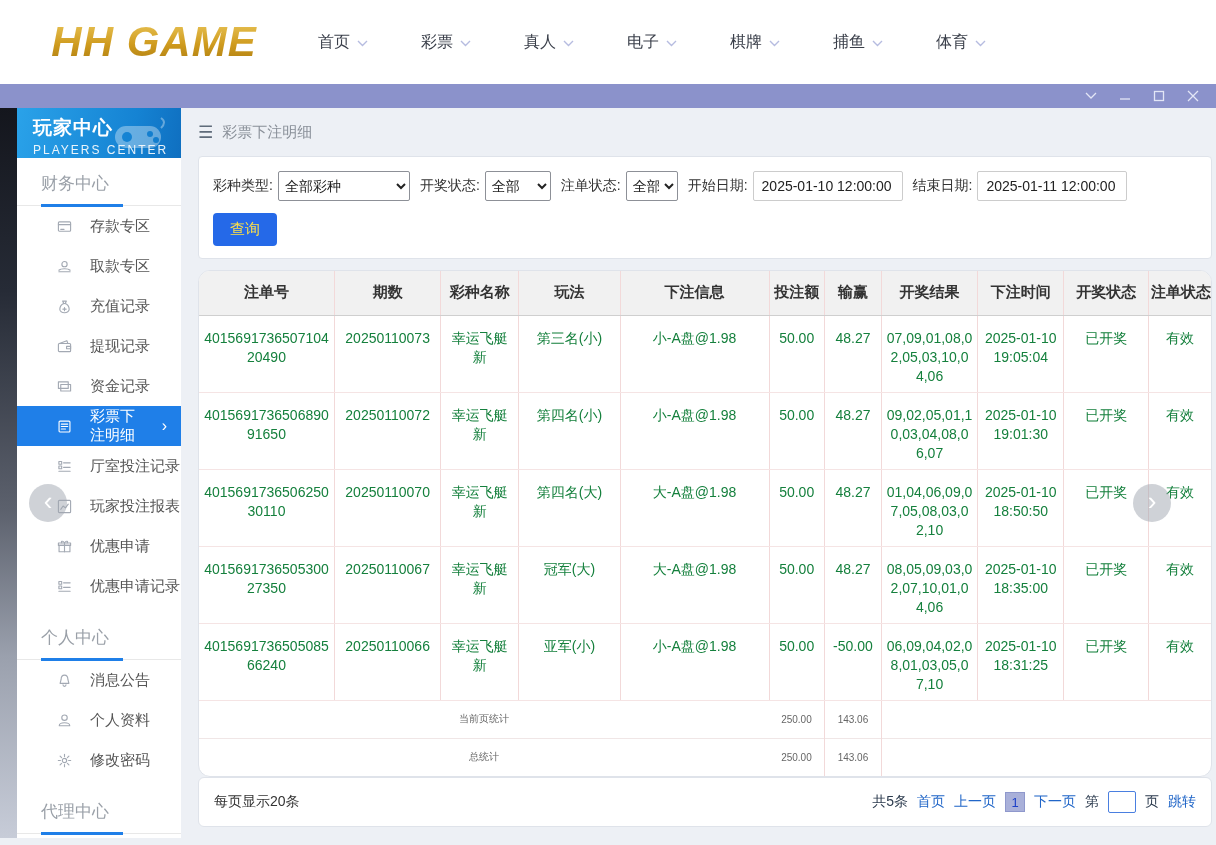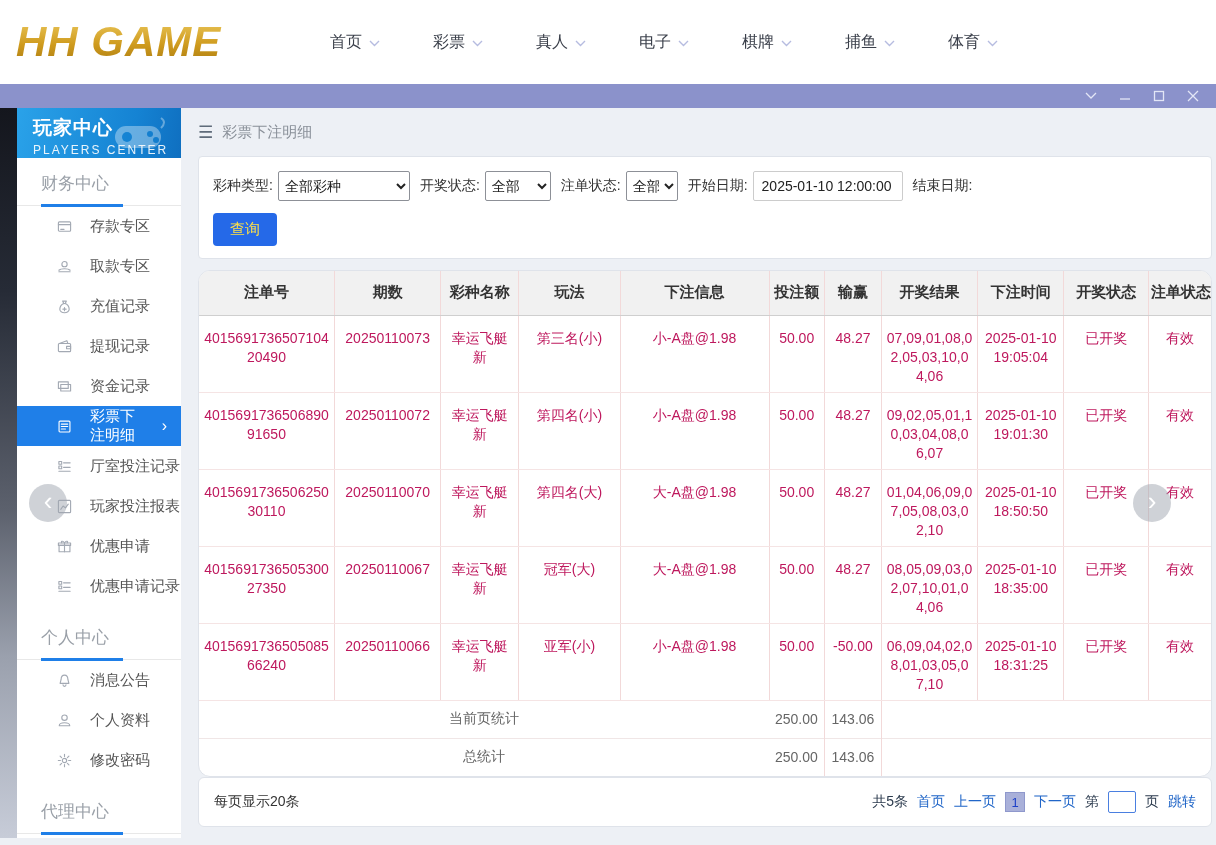--- a/index.html
+++ b/index.html
@@ -1,24 +1,24 @@
 <!DOCTYPE html>
 <html><head>
 <meta charset="utf-8">
 <style>
   * { box-sizing: border-box; margin: 0; padding: 0; }
   html,body { width:1216px; height:845px; overflow:hidden; }
   body { font-family:"Liberation Sans","DejaVu Sans",sans-serif; background:#cdd2de; }
 
   
   .topbar { height:84px; background:#fff; display:flex; align-items:center; }
-  .logo { margin-left:16px; width:300px; font-size:42px; font-weight:bold; font-style:italic;
+  .logo { margin-left:4px; width:300px; font-size:42px; font-weight:bold; font-style:italic;
           letter-spacing:1px; color:#c9961d;
           background:linear-gradient(180deg,#ecc95e 0%,#cf9b1e 55%,#a97a10 100%);
-          -webkit-background-clip:text; background-clip:text; -webkit-text-fill-color:transparent; }
+          -webkit-background-clip:text; background-clip:text;text-align:center; -webkit-text-fill-color:transparent; }
   .mainnav { display:flex; justify-content:space-between; width:668px; margin-left:14px; margin-right:200px; flex:0 0 auto; }
   .nav-item { display:flex; align-items:center; gap:7px; font-size:16px; color:#3a3f4a; cursor:pointer; }
 
   
   .titlebar { height:24px; background:#8b92cb; display:flex; align-items:center; justify-content:flex-end; gap:20px; padding-right:16px; }
   .winctl { color:#e3e6f6; width:14px; height:14px; display:flex; align-items:center; justify-content:center; cursor:pointer; }
 
   
   .workspace { position:relative; height:737px; display:flex; background:#edf0f5; padding-bottom:7px; }
   .left-strip { width:17px; height:100%; background:linear-gradient(180deg,#14161d 0%,#262b36 25%,#5c616d 55%,#9aa0ad 75%,#c7ccd8 100%); }
@@ -52,24 +52,24 @@
   .sel-lottery { width:132px; } .sel-draw { width:66px; } .sel-order { width:52px; }
   .date-input { width:150px; height:30px; border:1px solid #ccc; border-radius:2px; font-size:14px; color:#222; padding:0 8px; }
   .search-btn { margin-top:12px; background:#2569e8; color:#fde047; border:none; border-radius:4px; font-size:15px; padding:7px 17px; cursor:pointer; }
 
   
   .table-panel { margin-bottom:0; border-radius:12px; overflow:hidden; }
   table { width:100%; border-collapse:collapse; table-layout:fixed; }
   th { background:#f1f1f1; font-size:15px; font-weight:bold; color:#333; height:44px;
        border-bottom:1px solid #cfcfcf; border-right:1px solid #f2d9d9; padding:0 2px; overflow:hidden; white-space:nowrap; }
   th:last-child, td:last-child { border-right:none; }
-  tbody td { font-size:14px; color:#be185d; text-align:center; vertical-align:top;
+  tbody td { font-size:14px; color:#15803d; text-align:center; vertical-align:top;
        border-right:1px solid #f2d9d9; border-bottom:1px solid #f5e4e4;
        height:77px; padding:13px 4px 4px; word-break:break-all; line-height:19px; }
-  tfoot td { font-size:14px; color:#666; text-align:center; height:38px;
+  tfoot td { font-size:10px; color:#666; text-align:center; height:38px;
        border-right:1px solid #f2d9d9; border-top:1px solid #f0e6e6; vertical-align:middle; }
   tfoot td.nb { border-right:none; }
 
   
   .pagination-panel { height:50px; display:flex; align-items:center; justify-content:space-between; padding:0 15px; border-radius:6px; }
   .per-page { font-size:14px; color:#333; }
   .page-right { display:flex; align-items:center; gap:9px; font-size:14px; color:#2b3a4d; }
   .plink { color:#2166c8; cursor:pointer; }
   .pcur { min-width:20px; height:20px; background:#a9b0d9; border:1px solid #8f98cc; color:#1e40c8;
           display:flex; align-items:center; justify-content:center; font-size:13px; }
@@ -340,20 +340,21 @@
           <select class="sel-order">
             <option>全部</option>
           </select>
         </div>
         <div class="fgroup">
           <label>开始日期:</label>
           <input class="date-input" type="text" value="2025-01-10 12:00:00" style="">
         </div>
         <div class="fgroup">
           <label>结束日期:</label>
+          <input class="date-input" type="text" value="2025-01-11 12:00:00" style="">
         </div>
       </div>
       <button class="search-btn">查询</button>
     </div>
 
     <div class="panel table-panel">
       <table>
         <colgroup id="cols">
             <col style="width: 130px;">
             <col style="width: 102px;">

